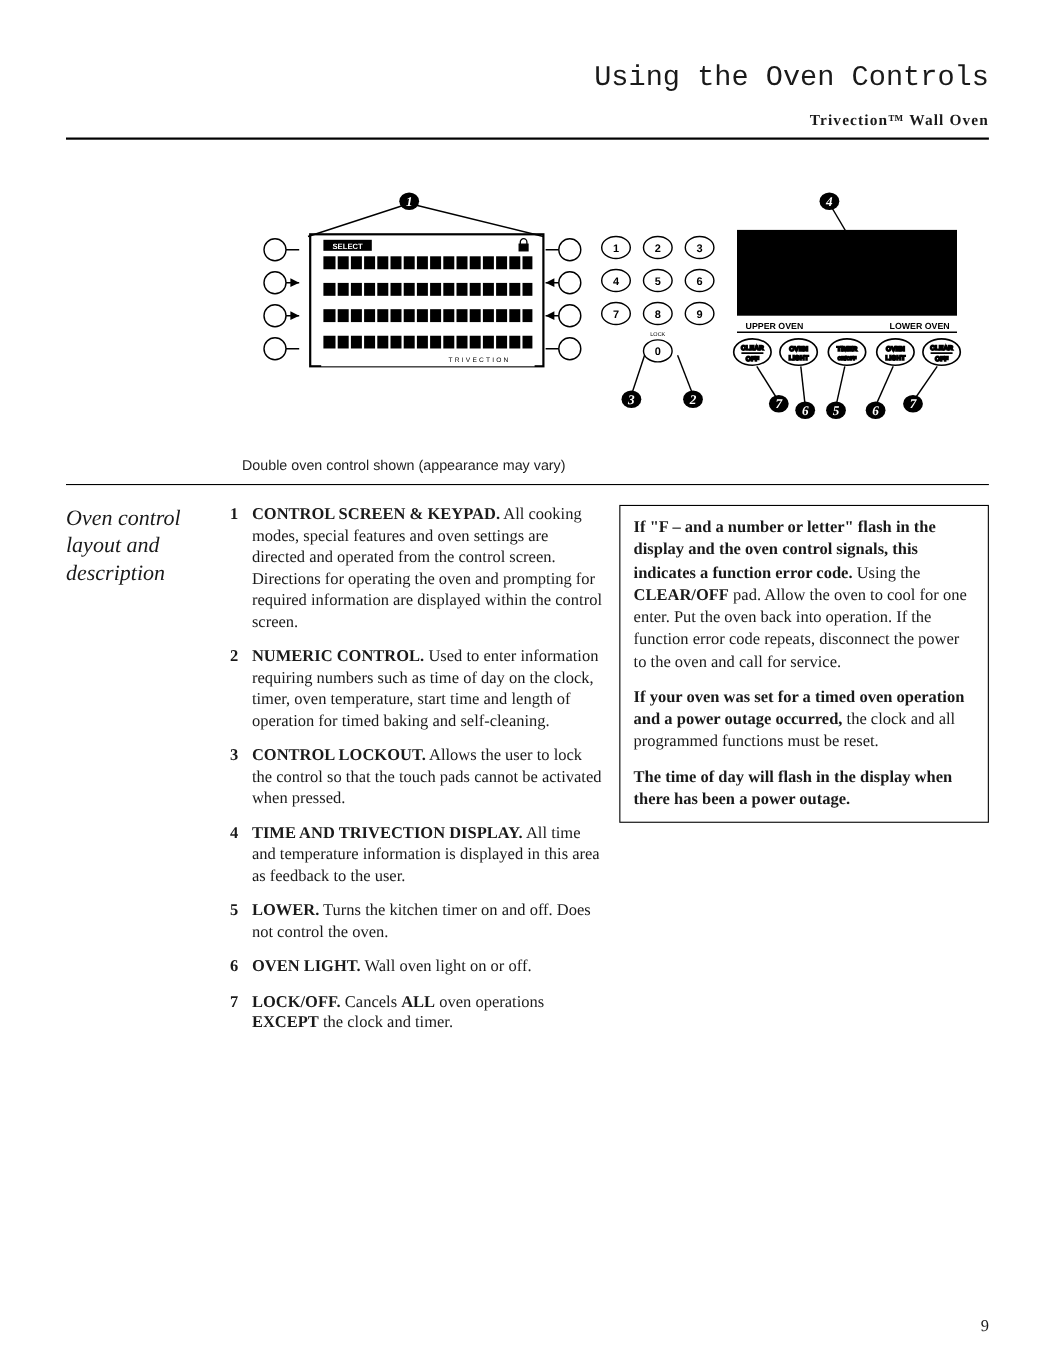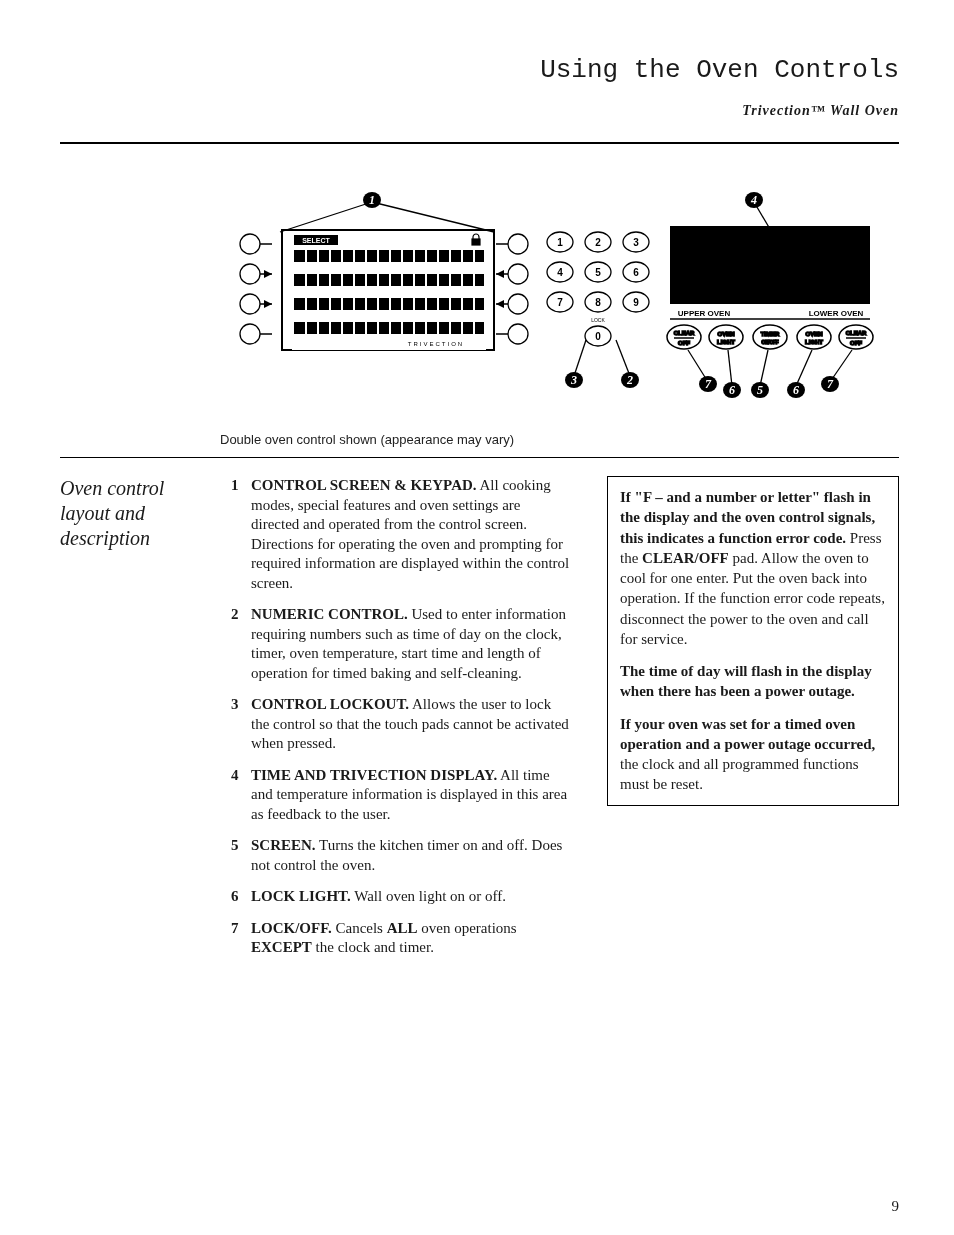--- a/index.html
+++ b/index.html
@@ -21,25 +21,24 @@
     text-align:right;
   }
   .page-title{
     font-family:Liberation Mono, monospace;
     font-size:26px;
     font-weight:400;
     margin:0 0 18px 0;
   }
   .product-line{
     font-family:"Times New Roman",Times,serif;
-    font-style:italic;
     font-weight:bold;
     letter-spacing:1px;
     font-size:14px;
-    margin-bottom:23px;
+    margin-bottom:6px;
   }
   .hr{
     border:none;
     border-top:1px solid #000;
     margin:0 0 16px 0;
   }
   .hr-thick{
     border-top:2px solid #000;
   }
 
@@ -53,21 +52,21 @@
     font-family:Liberation Sans, sans-serif;
     font-size:13px;
     color:#222;
     margin:28px 0 10px 160px;
   }
 
   
   .cols{
     display:flex;
     margin-top:18px;
-    gap:36px;
+    gap:14px;
   }
   .left-col{
     width:135px;
     flex:none;
   }
   .side-heading{
     font-family:"Times New Roman",Times,serif;
     font-style:italic;
     font-size:20px;
     line-height:1.25;
@@ -316,27 +315,27 @@
 <div class="cols">
   <div class="left-col">
     <div class="side-heading">Oven control layout and description</div>
   </div>
   <div class="mid-col">
     <ol class="desc">
       <li><span class="lead">CONTROL SCREEN &amp; KEYPAD.</span><span> All cooking modes, special features and oven settings are directed and operated from the control screen. Directions for operating the oven and prompting for required information are displayed within the control screen.</span></li>
       <li><span class="lead">NUMERIC CONTROL.</span><span> Used to enter information requiring numbers such as time of day on the clock, timer, oven temperature, start time and length of operation for timed baking and self-cleaning.</span></li>
       <li><span class="lead">CONTROL LOCKOUT.</span><span> Allows the user to lock the control so that the touch pads cannot be activated when pressed.</span></li>
       <li><span class="lead">TIME AND TRIVECTION DISPLAY.</span><span> All time and temperature information is displayed in this area as feedback to the user.</span></li>
-      <li><span class="lead">SCREEN.</span><span> Turns the kitchen timer on and off. Does not control the oven.</span></li>
-      <li><span class="lead">LOCK LIGHT.</span><span> Wall oven light on or off.</span></li>
+      <li><span class="lead">LOWER.</span><span> Turns the kitchen timer on and off. Does not control the oven.</span></li>
+      <li><span class="lead">OVEN LIGHT.</span><span> Wall oven light on or off.</span></li>
       <li><span class="lead">LOCK/OFF.</span><span id="item7body"> Cancels <b>ALL</b> oven operations <b>EXCEPT</b> the clock and timer.</span></li>
     </ol>
   </div>
   <div class="right-col">
     <div class="notice">
-      <p><b>If "F – and a number or letter" flash in the display and the oven control signals, this indicates a function error code.</b><span> Press the </span><b>CLEAR/OFF</b><span> pad. Allow the oven to cool for one enter. Put the oven back into operation. If the function error code repeats, disconnect the power to the oven and call for service.</span></p>
+      <p><b>If "F – and a number or letter" flash in the display and the oven control signals, this indicates a function error code.</b><span> Using the </span><b>CLEAR/OFF</b><span> pad. Allow the oven to cool for one enter. Put the oven back into operation. If the function error code repeats, disconnect the power to the oven and call for service.</span></p>
+      <p><b>If your oven was set for a timed oven operation and a power outage occurred,</b><span> the clock and all programmed functions must be reset.</span></p>
       <p><b>The time of day will flash in the display when there has been a power outage.</b></p>
-      <p><b>If your oven was set for a timed oven operation and a power outage occurred,</b><span> the clock and all programmed functions must be reset.</span></p>
     </div>
   </div>
 </div>
 
 <div class="page-num">9</div>
 
 </body></html>

